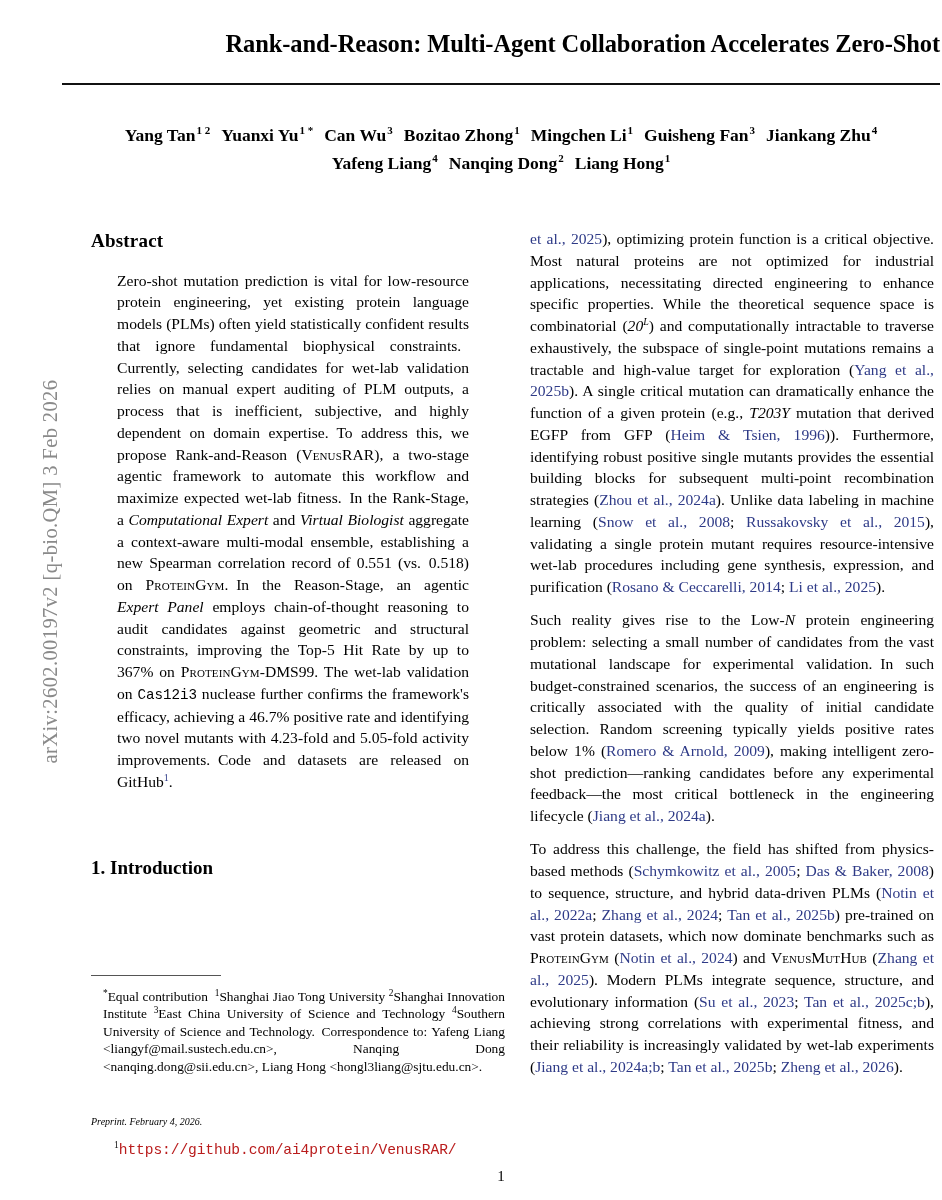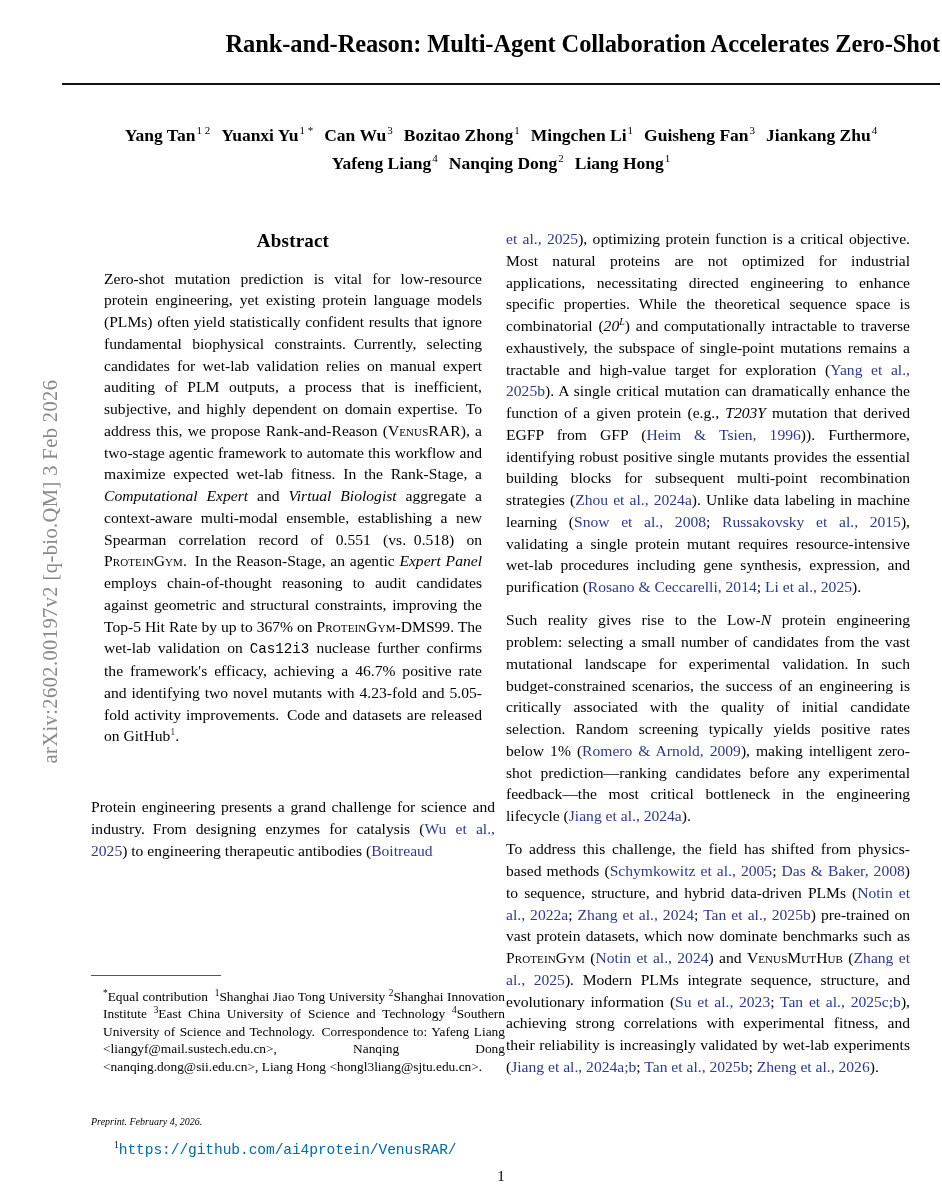--- a/index.html
+++ b/index.html
@@ -60,21 +60,21 @@
 
   
   .authors {
     margin-top: 36px;
     text-align: center;
     font-size: 17.5px;
     font-weight: bold;
     line-height: 1.6;
   }
   .authors sup {
-    font-weight: normal;
+    font-weight: bold;
     font-size: 11px;
     vertical-align: super;
     line-height: 0;
     padding-left: 1px;
     text-align: right;
   }
   .au-sep { display: inline-block; width: 11px; }
 
   
   .cols {
@@ -88,36 +88,36 @@
     position: absolute;
     top: 0;
     width: 404px;
     font-size: 15.6px;
     line-height: 1.395;
     text-align: justify;
     text-justify: inter-word;
     hyphens: manual;
   }
   .col-left  { left: 29px; }
-  .col-right { left: 444px; }
+  .col-right { left: 468px; }
 
   .abstract-head {
-    text-align: center;
+    text-align: left;
     font-size: 19px;
     font-weight: bold;
     margin: 0 0 13px 0;
     letter-spacing: 0.2px;
     font-family: Liberation Serif, serif;
   }
   .abstract-body {
     margin: 0;
     padding: 0 11px;
     text-align: justify;
   }
-  .abstract-body p { margin: 2px; }
+  .abstract-body p { margin: 15px; }
 
   .sec-head {
     font-size: 19px;
     font-weight: bold;
     margin: 0 0 11px 0;
     text-align: left;
   }
   .body-p {
     margin: 0 0 11.5px 0;
     text-align: justify;
@@ -188,21 +188,21 @@
     font-style: italic;
   }
   .gh-line {
     position: absolute;
     left: 52px;
     top: 1142px;
     width: 460px;
     font-size: 13.6px;
     color: #2e3a87;
   }
-  .gh-line .mono { font-size: 14.6px; color: #0369a1; letter-spacing: -0.1px; }
+  .gh-line .mono { font-size: 14.6px; color: #b91c1c; letter-spacing: -0.1px; }
   .gh-line sup { font-size: 9.6px; vertical-align: super; line-height: 0; color:#111; }
 
   
   .page-number {
     position: absolute;
     left: 0;
     top: 1168px;
     width: 878px;
     text-align: center;
     font-size: 15px;
@@ -230,22 +230,22 @@
     <div class="col col-left">
 
       <div class="abstract-head">Abstract</div>
 
       <div class="abstract-body">
         <p>Zero-shot mutation prediction is vital for low-resource protein engineering, yet existing protein language models (PLMs) often yield statistically confident results that ignore fundamental biophys­ical constraints. Currently, selecting candidates for wet-lab validation relies on manual expert au­diting of PLM outputs, a process that is inefficient, subjective, and highly dependent on domain ex­pertise. To address this, we propose Rank-and-Reason&nbsp;(<span class="sc">VenusRAR</span>), a two-stage agentic frame­work to automate this workflow and maximize expected wet-lab fitness. In the Rank-Stage, a <span class="it">Computational Expert</span> and <span class="it">Virtual Biologist</span> ag­gregate a context-aware multi-modal ensemble, establishing a new Spearman correlation record of 0.551 (vs. 0.518) on <span class="sc">ProteinGym</span>. In the Reason-Stage, an agentic <span class="it">Expert Panel</span> employs chain-of-thought reasoning to audit candidates against geometric and structural constraints, im­proving the Top-5 Hit Rate by up to 367% on <span class="sc">ProteinGym</span>-DMS99. The wet-lab validation on <span class="mono">Cas12i3</span> nuclease further confirms the frame­work's efficacy, achieving a 46.7% positive rate and identifying two novel mutants with 4.23-fold and 5.05-fold activity improvements. Code and datasets are released on GitHub<sup class="fn">1</sup>.</p>
       </div>
 
       <div class="abs-gap"></div>
 
-
-      <p class="body-p">Protein engineering presents a grand challenge for science and industry. From designing enzymes for catalysis (<span class="cite">Wu et al., 2025</span>) to engineering therapeutic antibodies (<span class="cite">Boitreaud</span></p>
+      <div class="sec-head">1. Introduction</div>
+
 
     </div>
 
     <div class="col col-right">
 
       <p class="body-p"><span class="cite">et al., 2025</span>), optimizing protein function is a critical objec­tive. Most natural proteins are not optimized for industrial applications, necessitating directed engineering to enhance specific properties. While the theoretical sequence space is combinatorial (<span class="math-it">20</span><sup class="fnk"><span class="math-it">L</span></sup>) and computationally intractable to tra­verse exhaustively, the subspace of single-point mutations remains a tractable and high-value target for exploration (<span class="cite">Yang et al., 2025b</span>). A single critical mutation can dramati­cally enhance the function of a given protein (e.g., <span class="it">T203Y</span> mutation that derived EGFP from GFP (<span class="cite">Heim &amp; Tsien, 1996</span>)). Furthermore, identifying robust positive single mu­tants provides the essential building blocks for subsequent multi-point recombination strategies (<span class="cite">Zhou et al., 2024a</span>). Unlike data labeling in machine learning (<span class="cite">Snow et al., 2008</span>; <span class="cite">Russakovsky et al., 2015</span>), validating a single protein mu­tant requires resource-intensive wet-lab procedures includ­ing gene synthesis, expression, and purification (<span class="cite">Rosano &amp; Ceccarelli, 2014</span>; <span class="cite">Li et al., 2025</span>).</p>
 
       <p class="body-p">Such reality gives rise to the <span class="bf">Low-</span><span class="math-it">N</span> protein engineering problem: selecting a small number of candidates from the vast mutational landscape for experimental validation. In such budget-constrained scenarios, the success of an engi­neering is critically associated with the quality of initial candidate selection. Random screening typically yields pos­itive rates below 1% (<span class="cite">Romero &amp; Arnold, 2009</span>), making intelligent zero-shot prediction—ranking candidates before any experimental feedback—the most critical bottleneck in the engineering lifecycle (<span class="cite">Jiang et al., 2024a</span>).</p>
 
       <p class="body-p">To address this challenge, the field has shifted from physics-based methods (<span class="cite">Schymkowitz et al., 2005</span>; <span class="cite">Das &amp; Baker, 2008</span>) to sequence, structure, and hybrid data-driven PLMs (<span class="cite">Notin et al., 2022a</span>; <span class="cite">Zhang et al., 2024</span>; <span class="cite">Tan et al., 2025b</span>) pre-trained on vast protein datasets, which now dominate benchmarks such as <span class="sc">ProteinGym</span> (<span class="cite">Notin et al., 2024</span>) and <span class="sc">VenusMutHub</span> (<span class="cite">Zhang et al., 2025</span>). Modern PLMs inte­grate sequence, structure, and evolutionary information (<span class="cite">Su et al., 2023</span>; <span class="cite">Tan et al., 2025c;b</span>), achieving strong corre­lations with experimental fitness, and their reliability is increasingly validated by wet-lab experiments (<span class="cite">Jiang et al., 2024a;b</span>; <span class="cite">Tan et al., 2025b</span>; <span class="cite">Zheng et al., 2026</span>).</p>

